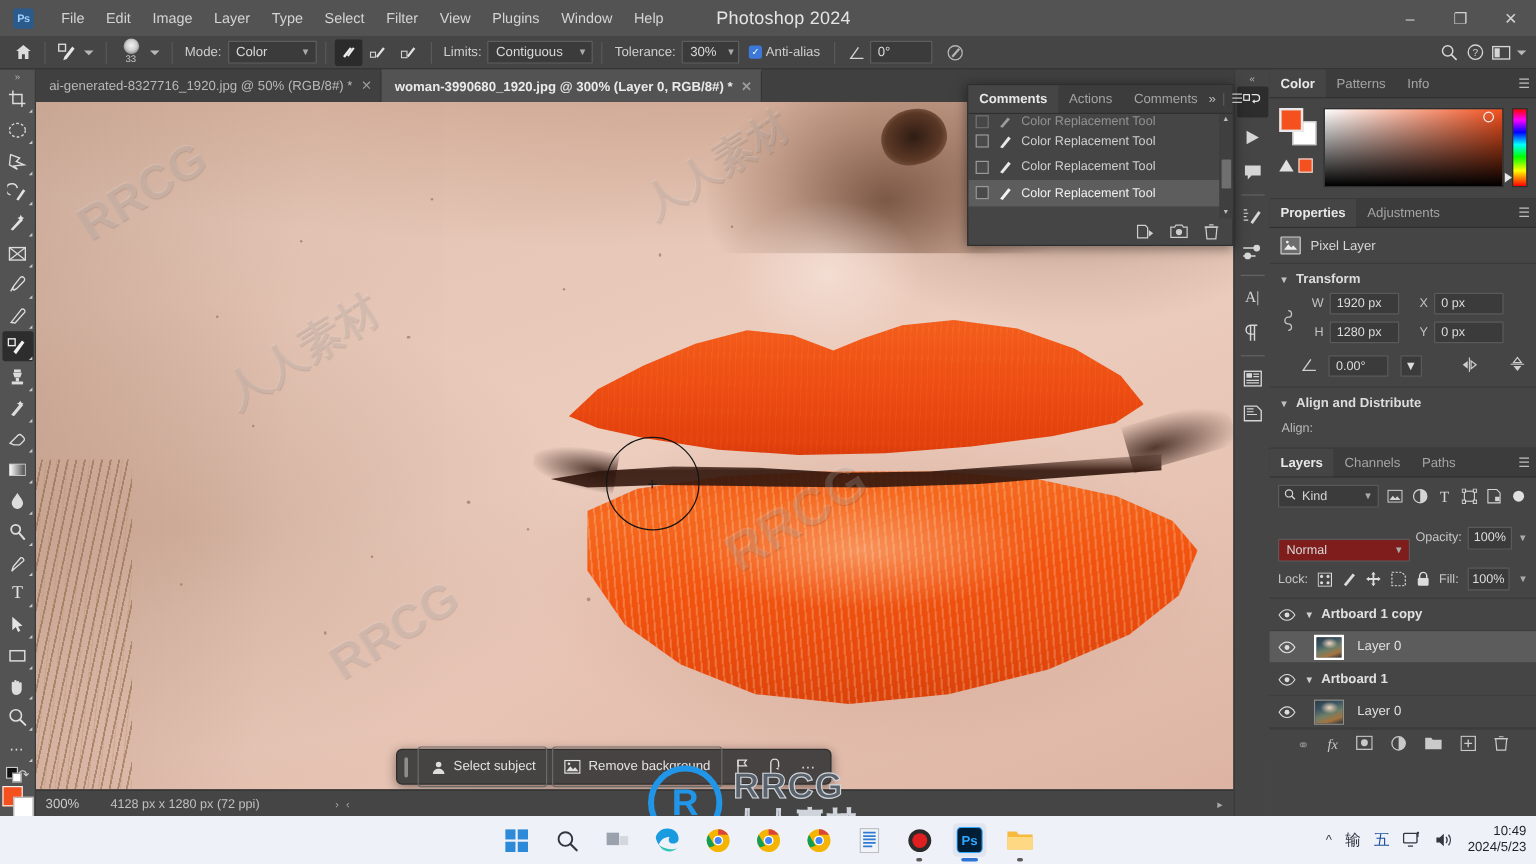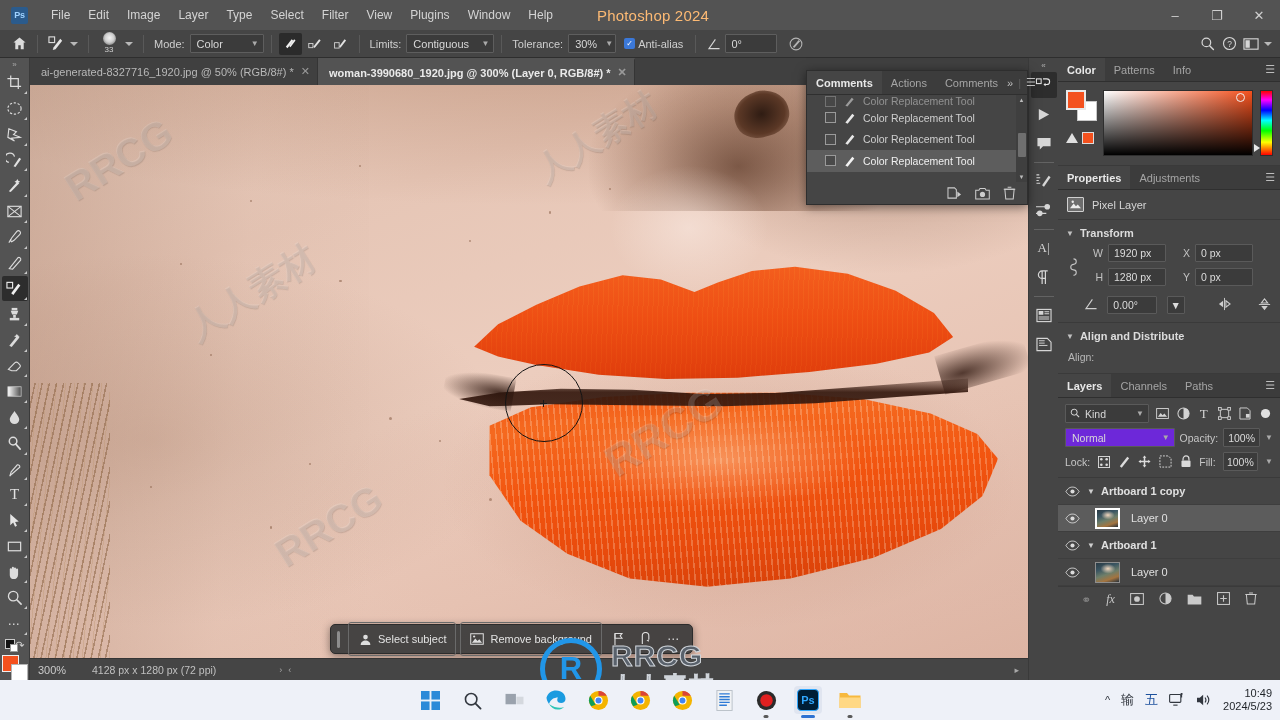--- a/index.html
+++ b/index.html
@@ -25,21 +25,21 @@
     display: flex; align-items: center; justify-content: center;
     letter-spacing: -0.3px;
   }
   .menubar { display: flex; align-items: center; margin-left: 14px; }
   .menu-item {
     padding: 4px 9px; font-size: 12px; color: #d4d4d4; cursor: default;
     white-space: nowrap;
   }
   .win-title {
     position: absolute; left: 0; right: 0; text-align: center;
-    font-size: 15px; color: #fdba74; pointer-events: none;
+    font-size: 15px; color: #e5e5e5; pointer-events: none;
     letter-spacing: 0.2px;
     margin-left: 26px;
   }
   .win-controls { position: absolute; right: 0; top: 0; display: flex; height: 30px; }
   .win-btn {
     width: 42px; height: 30px; display: flex; align-items: center;
     justify-content: center; font-size: 13px; color: #d0d0d0;
   }
 
   
@@ -353,21 +353,21 @@
   .rot-row { display: flex; align-items: center; gap: 6px; padding: 2px 8px 8px 26px; justify-content: space-between; }
 
   
   .hist-panel {
     position: absolute; top: 70px; right: 252px; width: 222px; height: 135px;
     background: #454545; border: 1px solid #2e2e2e; box-shadow: 0 2px 10px rgba(0,0,0,0.5);
   }
   .hist-list { position: relative; background: #454545; height: 87px; overflow: hidden; }
   .hist-row {
     display: flex; align-items: center; height: 21.5px; gap: 7px;
-    padding-left: 18px; font-size: 10.5px; color: #cfcfcf;
+    padding-left: 6px; font-size: 10.5px; color: #cfcfcf;
   }
   .hist-row.selected { background: #5d5d5d; color: #f0f0f0; }
   .hist-thumb { width: 11px; height: 11px; border: 1px solid #9a9a9a; background: #4a4a4a; }
   .hist-brush { width: 13px; display: flex; justify-content: center; color: #e4e4e4; }
   .hist-scroll { position: absolute; right: 0; top: 0; width: 11px; height: 87px;
                  background: #3f3f3f; display: flex; flex-direction: column;
                  align-items: center; justify-content: space-between; }
   .hist-sb-thumb { position: absolute; right: 1px; top: 38px; width: 8px; height: 24px;
                    background: #6f6f6f; border-radius: 1px; }
   .hist-foot { height: 24px; display: flex; align-items: center; justify-content: flex-end;
@@ -378,23 +378,23 @@
   .lay-kind {
     height: 19px; flex: 0 0 84px; background: #3b3b3b; border: 1px solid #5a5a5a;
     display: flex; align-items: center; gap: 5px; padding: 0 4px; font-size: 10.5px;
     color: #d6d6d6; border-radius: 1px;
   }
   .lay-kind .caret { margin-left: auto; font-size: 8px; color: #aaa; }
   .lay-ficon { width: 17px; height: 17px; display: flex; align-items: center;
                justify-content: center; color: #d4d4d4; }
   .blend-row { display: flex; align-items: center; gap: 5px; padding: 0 7px 5px; }
   .blend-sel {
-    height: 19px; flex: 1; background: #6d28d9; border: 1px solid #5a5a5a;
+    height: 19px; flex: 1; background: #7f1d1d; border: 1px solid #5a5a5a;
     display: flex; align-items: center; padding: 0 4px 0 6px; font-size: 10.5px;
-    color: #d8d8d8; border-radius: 1px;
+    color: #d8d8d8; border-radius: 1px; margin-top: 21px;
   }
   .blend-sel .caret { margin-left: auto; font-size: 8px; color: #aaa; }
   .op-lbl { font-size: 10.5px; color: #c6c6c6; white-space: nowrap; }
   .op-val { height: 19px; width: 37px; background: #3b3b3b; border: 1px solid #5a5a5a;
             font-size: 10.5px; color: #dcdcdc; display: flex; align-items: center;
             justify-content: center; border-radius: 1px; }
   .op-caret { font-size: 8px; color: #aaa; }
   .lock-row { display: flex; align-items: center; gap: 7px; padding: 0 7px 6px; }
   .lock-lbl { font-size: 10.5px; color: #c6c6c6; }
   .lock-ic { width: 14px; height: 14px; display: flex; align-items: center;

